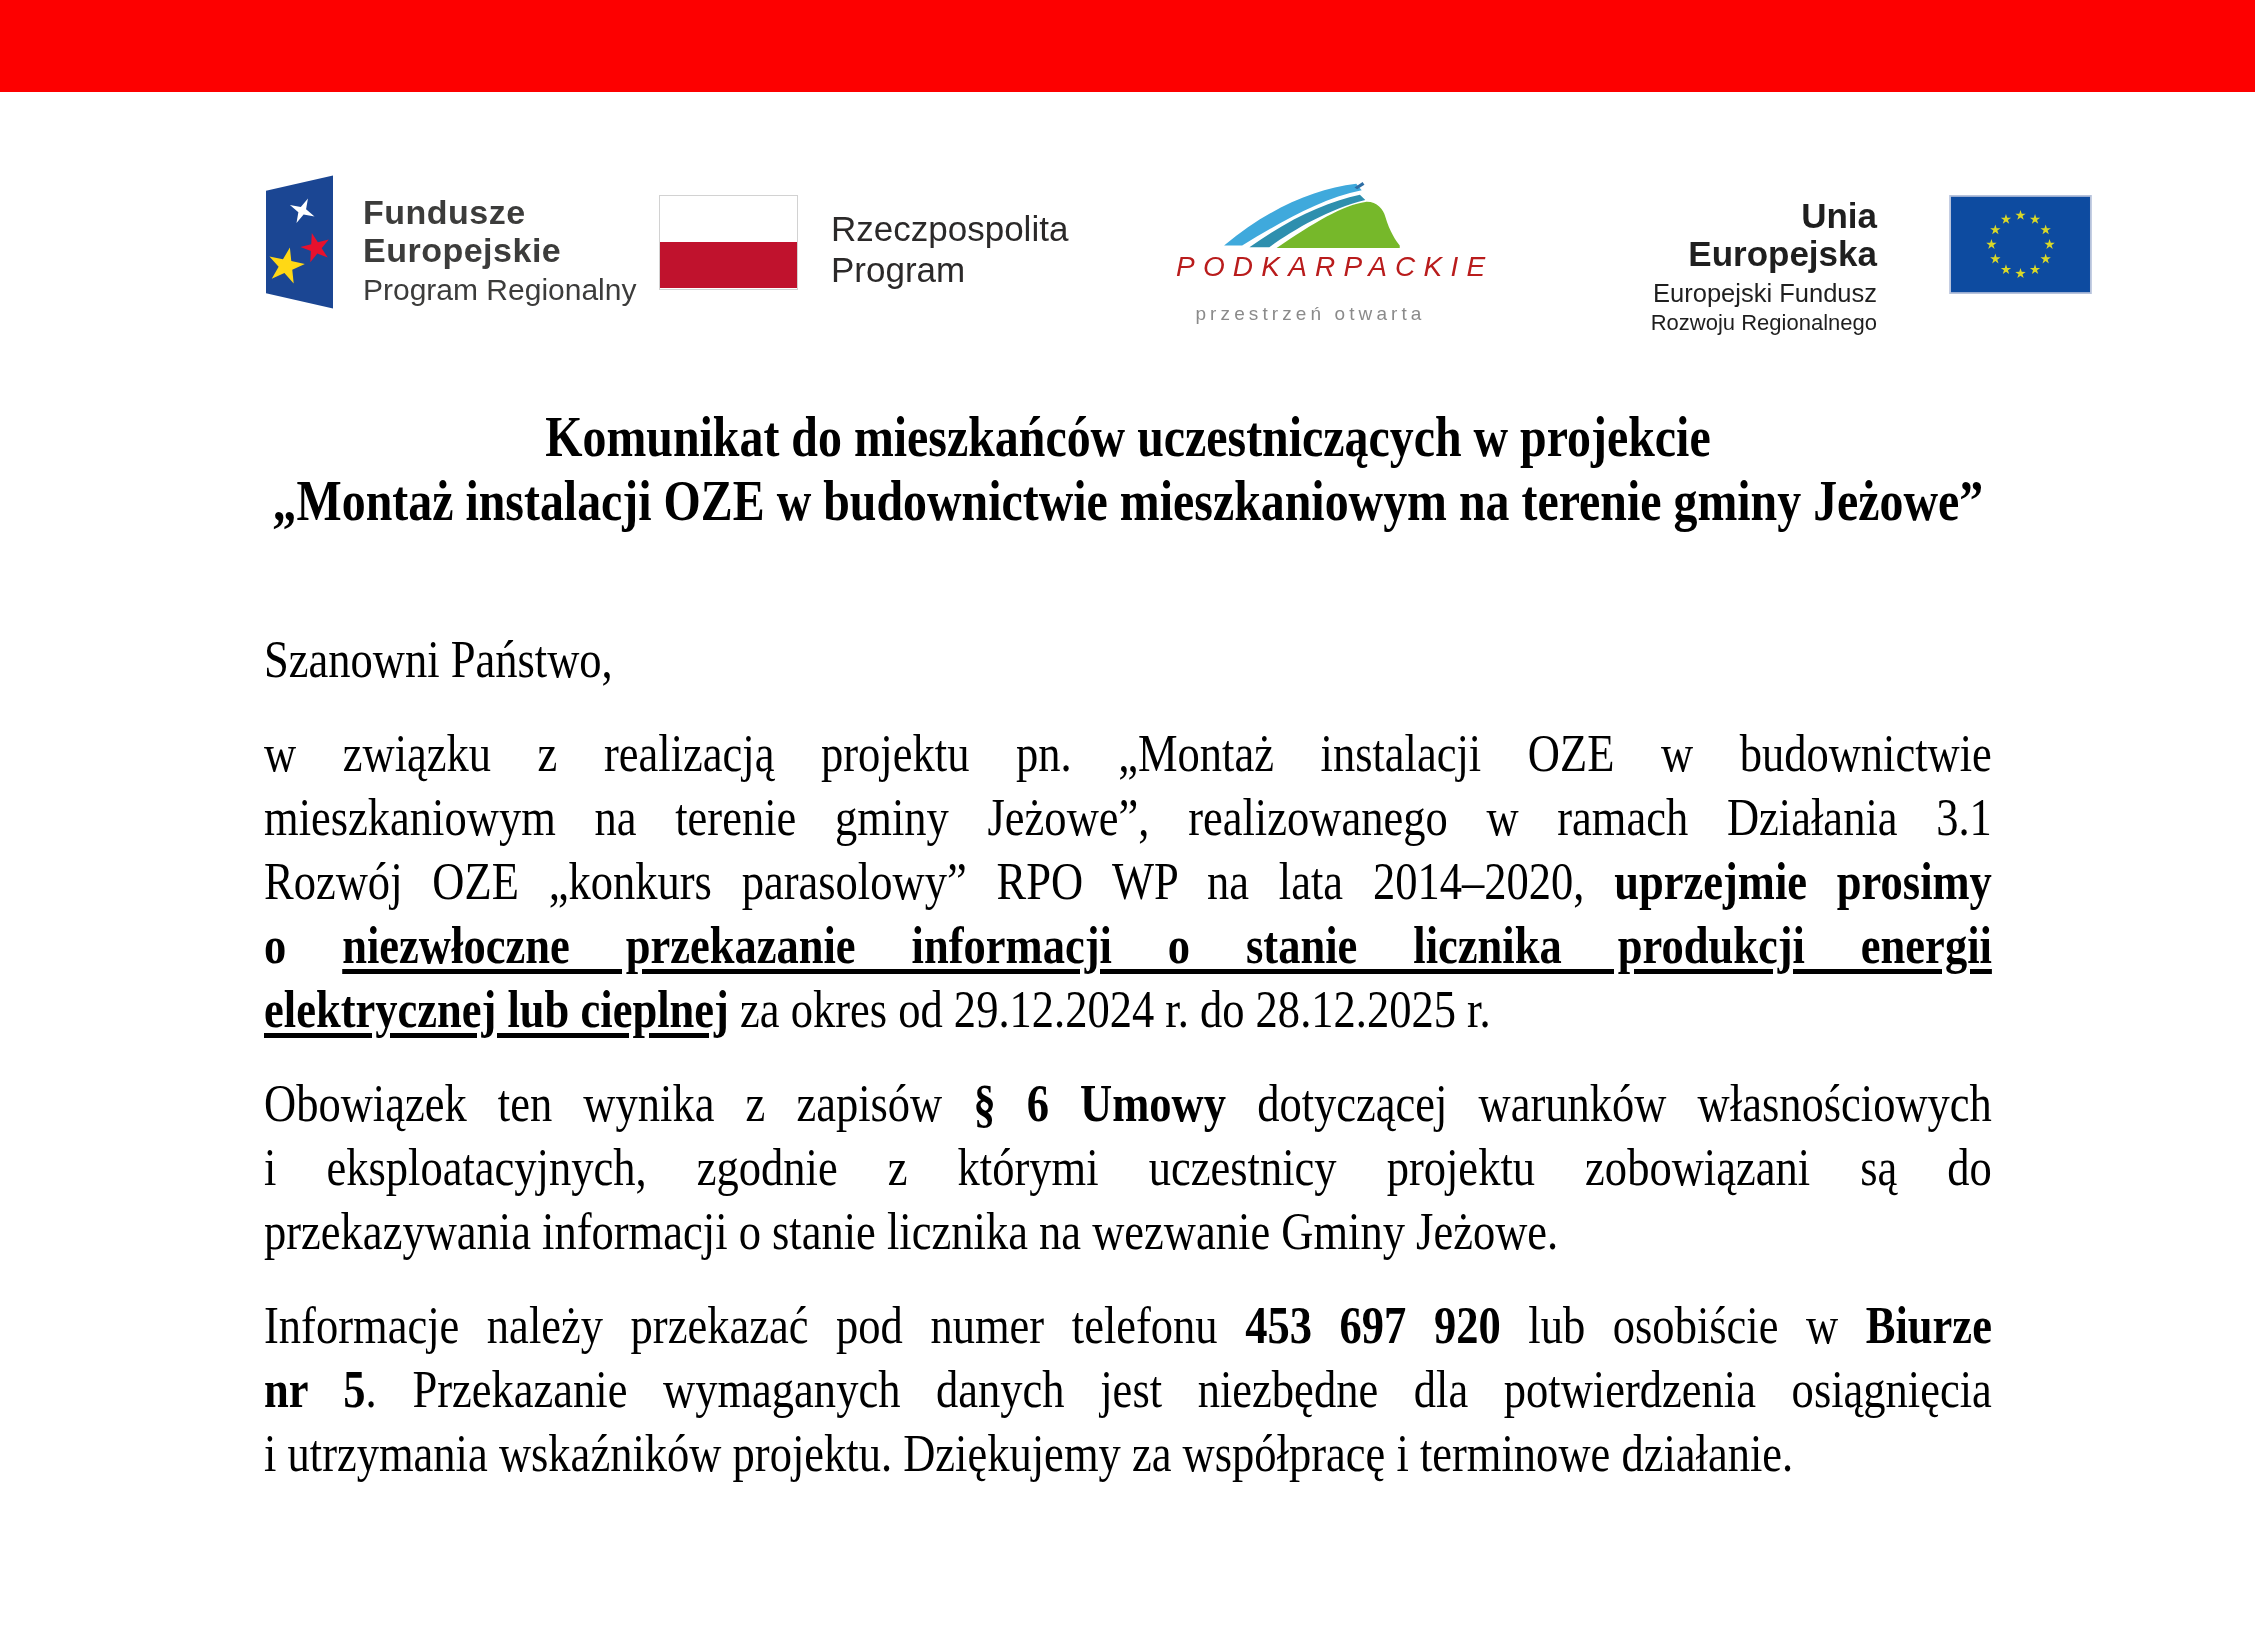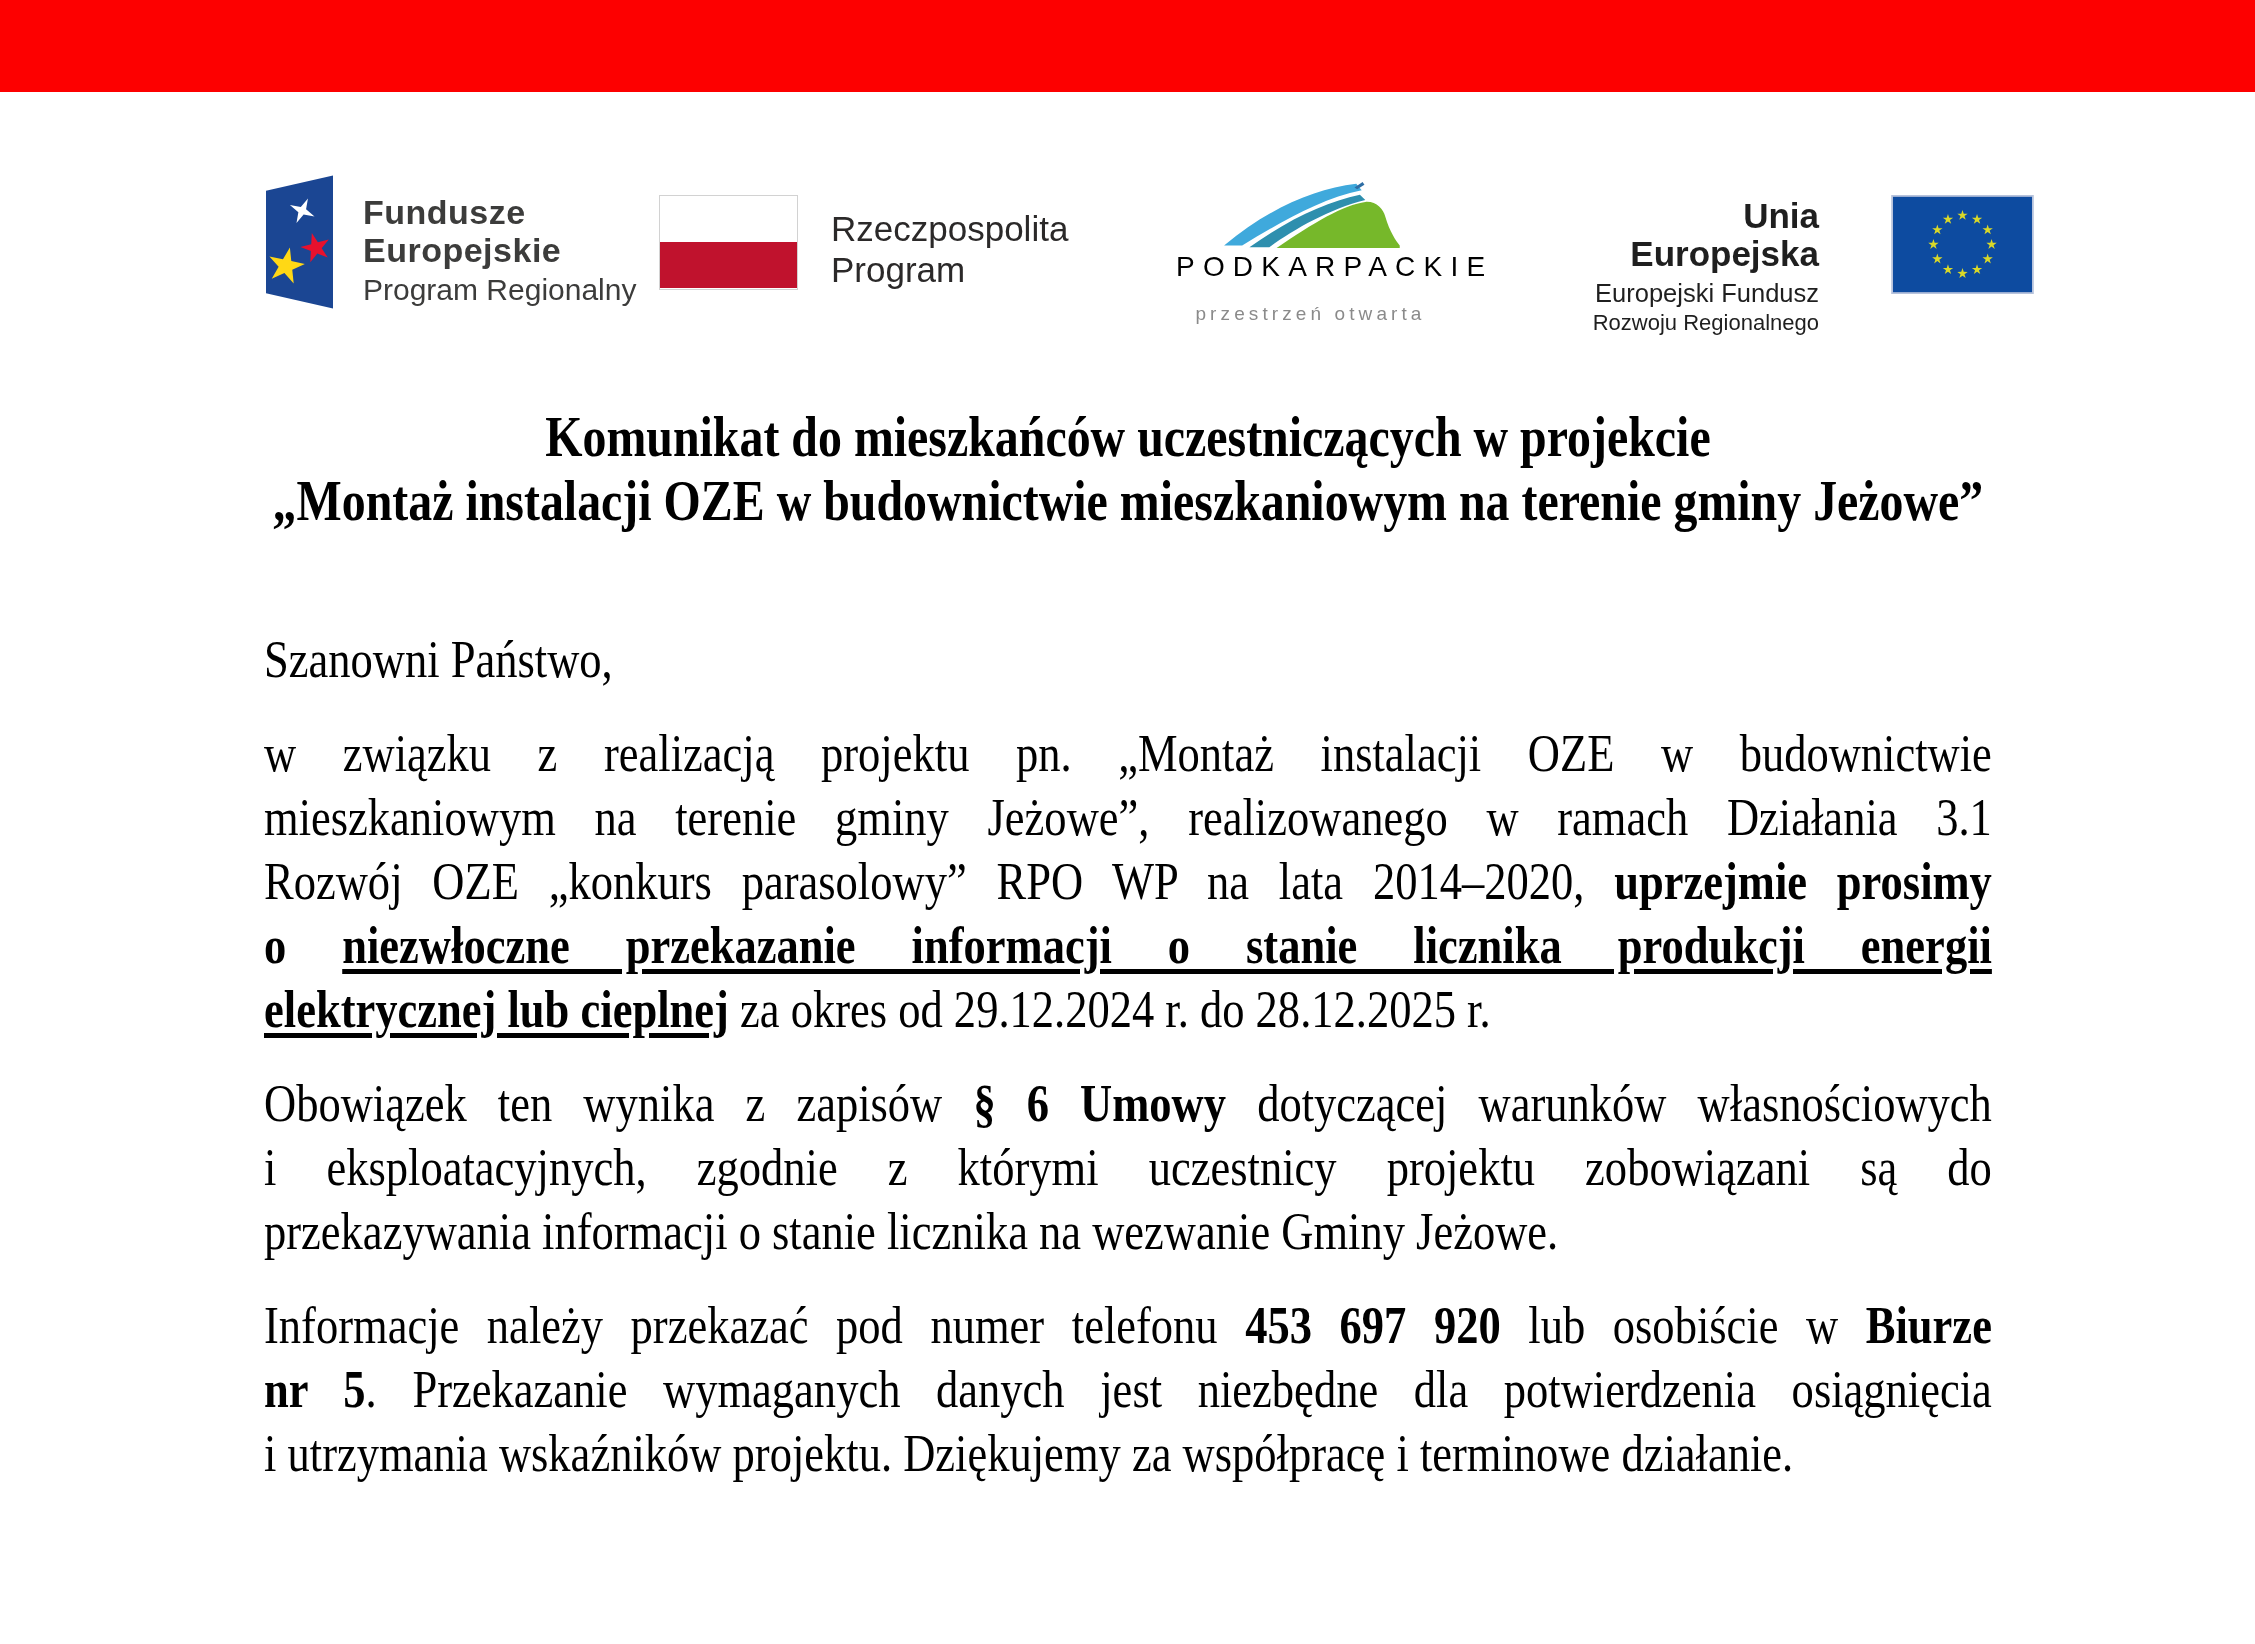--- a/index.html
+++ b/index.html
@@ -15,24 +15,24 @@
   .fe-sub{font-size:30px;line-height:27px;margin-top:7px;}
 
   .logo-pl{position:absolute;left:659px;top:195px;display:flex;}
   .pl-flag{width:137px;height:93px;border:1.8px solid #d2d2d2;background:#fff;}
   .pl-flag .w{height:46px;background:#ffffff;}
   .pl-flag .r{height:46px;background:#c0122d;}
   .pl-text{margin-left:33px;padding-top:12.7px;color:#2b2929;font-size:35px;font-weight:normal;line-height:41px;}
 
   .logo-pk{position:absolute;left:1176px;top:182px;width:269px;text-align:center;}
   .pk-swoosh{display:block;margin:0 auto;}
-  .pk-name{font-size:28px;letter-spacing:8.2px;color:#000000;margin-top:1.8px;white-space:nowrap;}
+  .pk-name{font-size:28px;letter-spacing:8.2px;color:#b91c1c;margin-top:1.8px;white-space:nowrap;font-style:italic;}
   .pk-tag{font-size:19px;letter-spacing:4.1px;color:#8a8a8a;margin-top:20px;white-space:nowrap;}
 
-  .logo-ue{position:absolute;left:1546px;top:195px;display:flex;gap:44px;}
+  .logo-ue{position:absolute;left:1604px;top:195px;display:flex;gap:44px;}
   .ue-text{width:273px;text-align:right;color:#1f1f1f;padding-top:1.8px;}
   .ue-l1{font-size:35px;font-weight:bold;line-height:38px;}
   .ue-l2{font-size:25.5px;line-height:30px;margin-top:5.5px;}
   .ue-l3{font-size:22px;line-height:30px;}
   .ue-flag{margin-left:28px;display:block;}
 
   
   .content{position:absolute;left:264px;top:405px;width:2057px;
            transform:scaleX(0.84);transform-origin:0 0;
            font-family:"Liberation Serif",serif;font-size:53px;line-height:64px;color:#000;}

